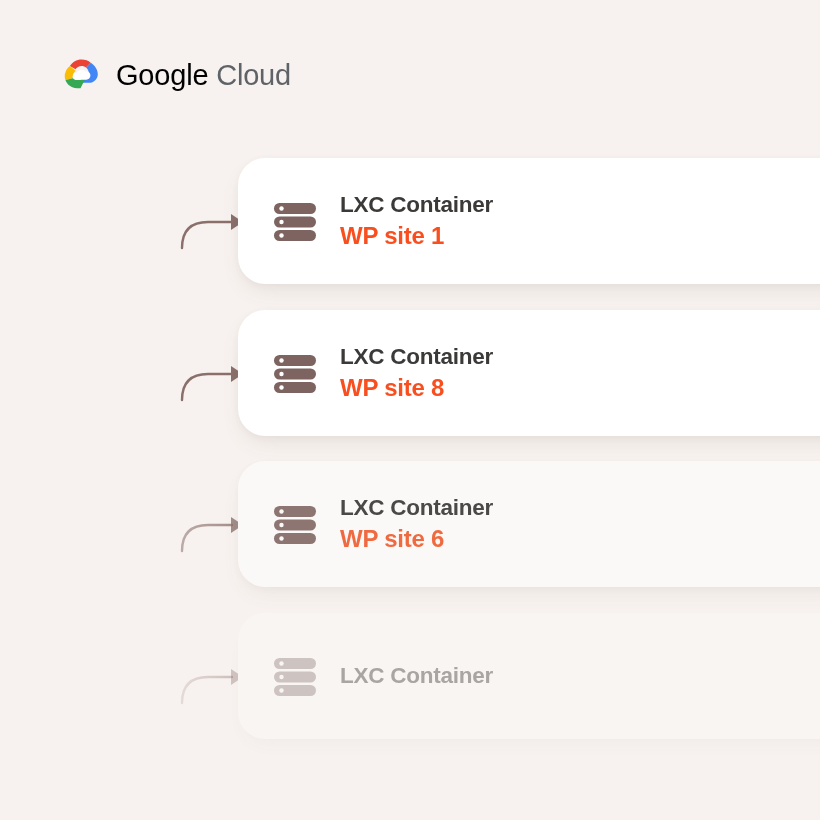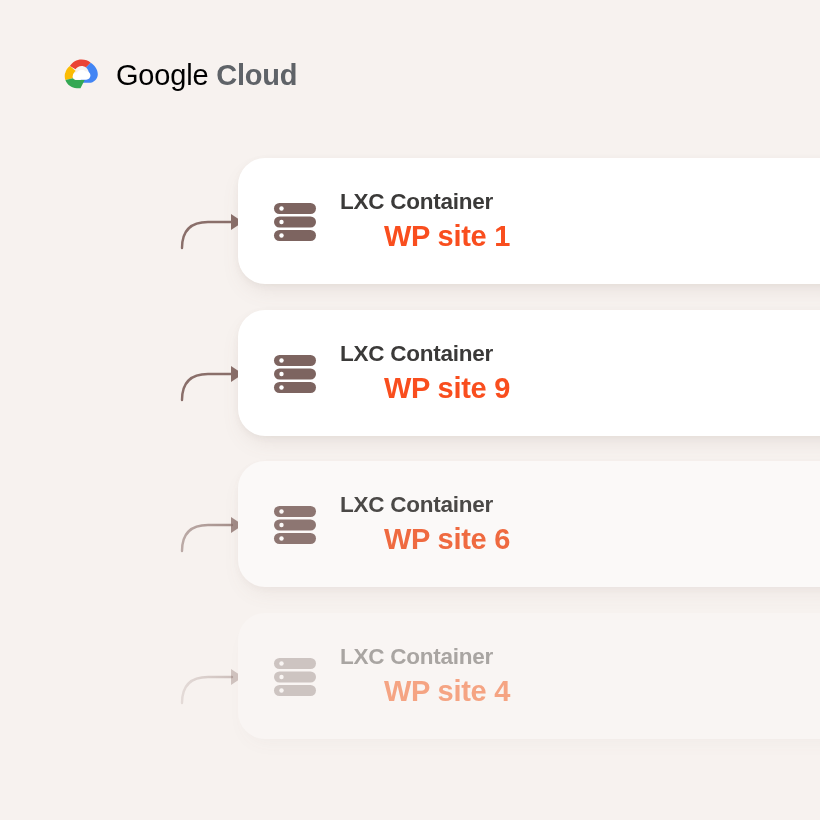--- a/index.html
+++ b/index.html
@@ -44,21 +44,21 @@
     letter-spacing: -0.2px;
     color: #5f6368;
     white-space: nowrap;
     line-height: 1;
   }
   .brand-text .g-strong {
     font-weight: 400;
     color: #000000;
   }
   .brand-text .g-light {
-    font-weight: 700;
+    font-weight: 400;
     color: #5f6368;
   }
 
   
   .tree-svg {
     position: absolute;
     left: 0;
     top: 0;
     width: 820px;
     height: 820px;
@@ -110,27 +110,26 @@
   }
   .card-title {
     font-size: 22.5px;
     font-weight: bold;
     color: #3b3a39;
     letter-spacing: -0.25px;
     line-height: 1.18;
     white-space: nowrap;
   }
   .card-subtitle {
-    font-size: 29px;
+    font-size: 24px;
     font-weight: bold;
     color: #f94e1e;
     letter-spacing: -0.25px;
     line-height: 1.18;
     white-space: nowrap;
-    margin-left: 44px;
   }
 
   
   .card-3 .card-title    { color: #4b4947; }
   .card-3 .card-subtitle { color: #ef6a40; }
   .card-4 .card-title    { color: #a9a5a2; }
   .card-4 .card-subtitle { color: #f5a483; }
 </style>
 </head>
 <body>
@@ -209,21 +208,21 @@
     <svg class="card-icon" viewBox="0 0 46 46" aria-hidden="true">
       <rect x="2" y="5" width="42" height="11" rx="5.5" fill="#7d6460"></rect>
       <circle cx="9.5" cy="10.5" r="2.2" fill="#ffffff"></circle>
       <rect x="2" y="18.5" width="42" height="11" rx="5.5" fill="#7d6460"></rect>
       <circle cx="9.5" cy="24" r="2.2" fill="#ffffff"></circle>
       <rect x="2" y="32" width="42" height="11" rx="5.5" fill="#7d6460"></rect>
       <circle cx="9.5" cy="37.5" r="2.2" fill="#ffffff"></circle>
     </svg>
     <div class="card-body">
       <div class="card-title">LXC Container</div>
-      <div class="card-subtitle">WP site 9</div>
+      <div class="card-subtitle">WP site 8</div>
     </div>
   </div>
 
   <div class="card card-3">
     <svg class="card-icon" viewBox="0 0 46 46" aria-hidden="true">
       <rect x="2" y="5" width="42" height="11" rx="5.5" fill="#8d7672"></rect>
       <circle cx="9.5" cy="10.5" r="2.2" fill="#fbf9f8"></circle>
       <rect x="2" y="18.5" width="42" height="11" rx="5.5" fill="#8d7672"></rect>
       <circle cx="9.5" cy="24" r="2.2" fill="#fbf9f8"></circle>
       <rect x="2" y="32" width="42" height="11" rx="5.5" fill="#8d7672"></rect>
@@ -239,17 +238,16 @@
     <svg class="card-icon" viewBox="0 0 46 46" aria-hidden="true">
       <rect x="2" y="5" width="42" height="11" rx="5.5" fill="#cdc4c1"></rect>
       <circle cx="9.5" cy="10.5" r="2.2" fill="#f9f5f3"></circle>
       <rect x="2" y="18.5" width="42" height="11" rx="5.5" fill="#cdc4c1"></rect>
       <circle cx="9.5" cy="24" r="2.2" fill="#f9f5f3"></circle>
       <rect x="2" y="32" width="42" height="11" rx="5.5" fill="#cdc4c1"></rect>
       <circle cx="9.5" cy="37.5" r="2.2" fill="#f9f5f3"></circle>
     </svg>
     <div class="card-body">
       <div class="card-title">LXC Container</div>
-      <div class="card-subtitle">WP site 4</div>
     </div>
   </div>
 
 </div>
 
 </body></html>

